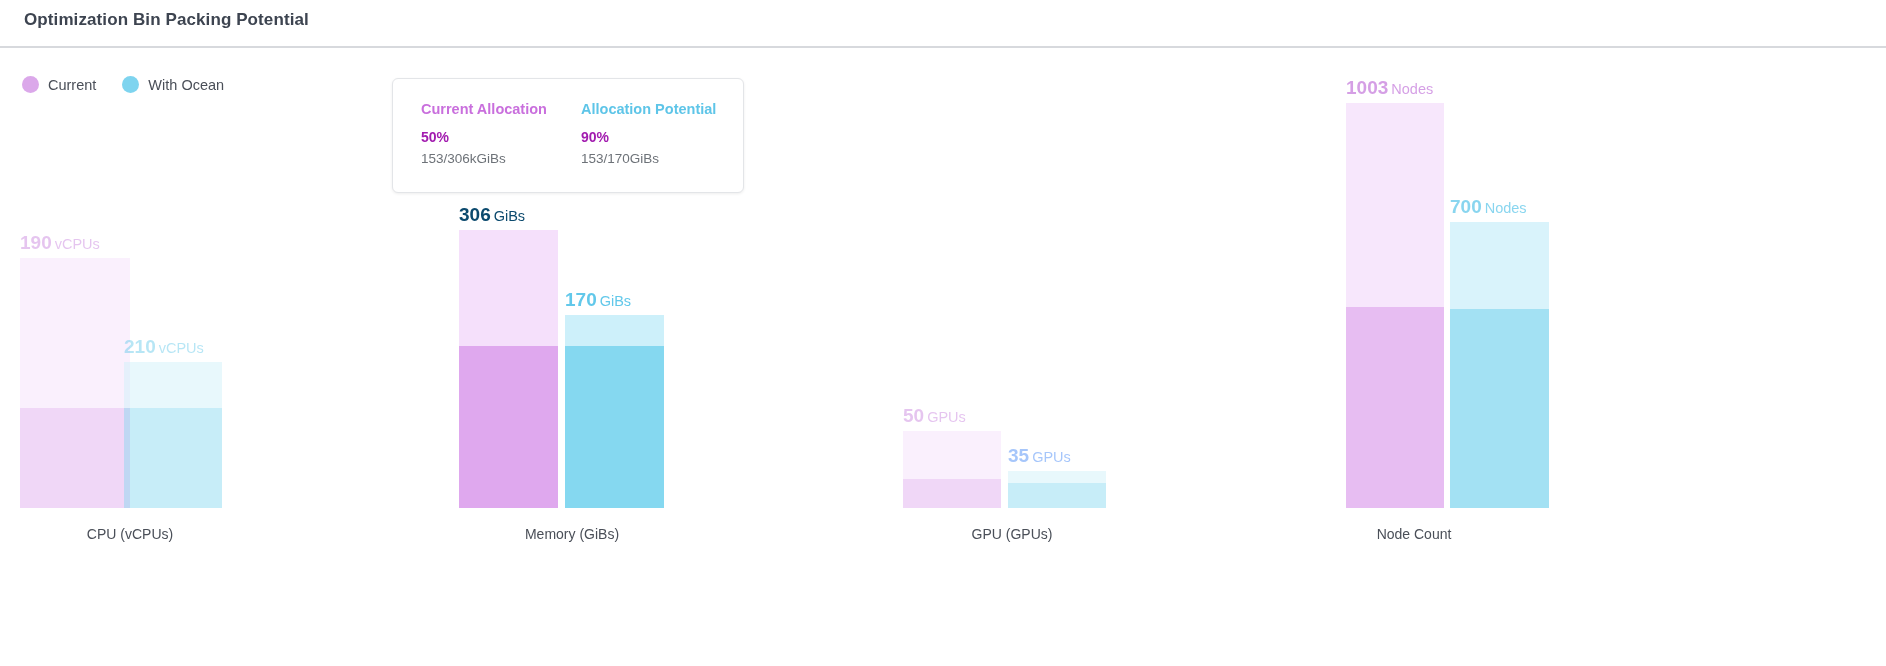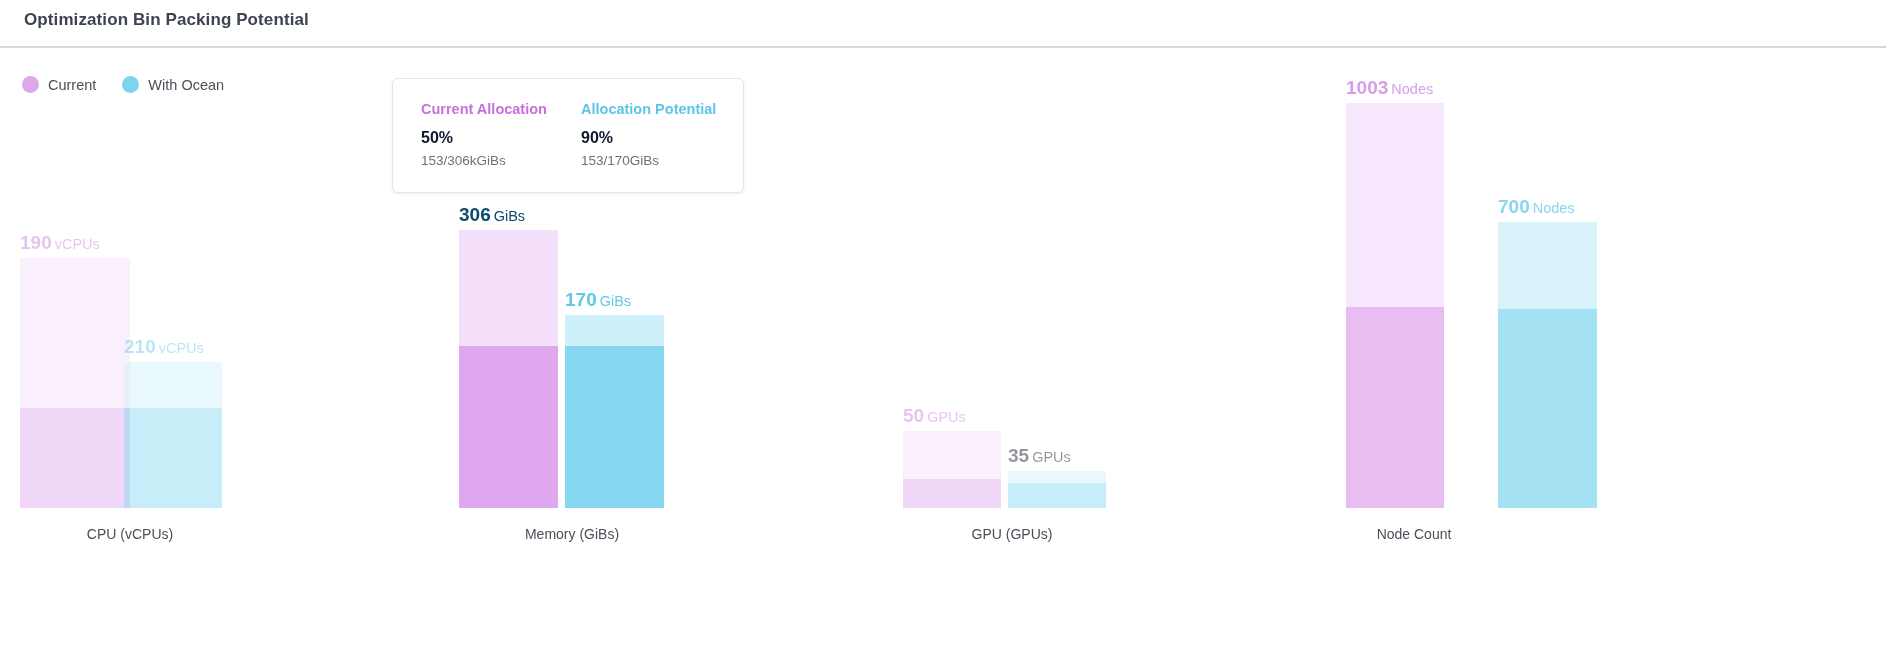--- a/index.html
+++ b/index.html
@@ -23,21 +23,21 @@
   .legend-label{font-size:14.5px;color:#4a4f58;}
   
   #allocation-card{
     position:absolute;left:392px;top:78px;width:352px;height:115px;
     background:#fff;border:1px solid #e3e5e8;border-radius:6px;
     box-shadow:0 1px 3px rgba(0,0,0,.07);
     display:flex;box-sizing:border-box;padding:22px 0 0 28px;
   }
   .card-col{width:160px;}
   .card-head{font-size:14.5px;font-weight:bold;margin-bottom:12px;}
-  .card-value{font-size:16px;font-weight:bold;color:#0f172a;margin-bottom:6px;}
+  .card-value{font-size:14px;font-weight:bold;color:#a21caf;margin-bottom:6px;}
   .card-sub{font-size:13.5px;color:#6d7278;}
   
   #plot{position:absolute;left:0;top:0;width:1886px;height:666px;}
   .bar{position:absolute;bottom:158px;}
   .bar-upper{position:absolute;left:0;top:0;width:100%;}
   .bar-lower{position:absolute;left:0;bottom:0;width:100%;}
   .bar-label{
     position:absolute;left:0;bottom:100%;margin-bottom:4px;white-space:nowrap;
     font-size:19px;font-weight:bold;
   }
@@ -99,28 +99,28 @@
       <div class="bar-label" style="color: rgb(98, 200, 234);"><span>170</span><span class="unit">GiBs</span></div>
     </div>
     <div class="bar" style="left: 903px; width: 98px; bottom: 158px; height: 77px; opacity: 0.45;">
       <div class="bar-upper" style="height: 48px; background: rgb(245, 224, 251);"></div>
       <div class="bar-lower" style="height: 29px; background: rgb(223, 168, 238);"></div>
       <div class="bar-label" style="color: rgb(199, 127, 221);"><span>50</span><span class="unit">GPUs</span></div>
     </div>
     <div class="bar" style="left: 1008px; width: 98px; bottom: 158px; height: 37px; opacity: 0.45;">
       <div class="bar-upper" style="height: 12px; background: rgb(205, 240, 250);"></div>
       <div class="bar-lower" style="height: 25px; background: rgb(133, 216, 240);"></div>
-      <div class="bar-label" style="color: #0f172a; margin-top: 47px;"><span>35</span><span class="unit">GPUs</span></div>
+      <div class="bar-label" style="color: #3b82f6; margin-top: 47px;"><span>35</span><span class="unit">GPUs</span></div>
     </div>
     <div class="bar" style="left: 1346px; width: 98px; bottom: 158px; height: 405px; opacity: 0.75;">
       <div class="bar-upper" style="height: 204px; background: rgb(245, 224, 251);"></div>
       <div class="bar-lower" style="height: 201px; background: rgb(223, 168, 238);"></div>
       <div class="bar-label" style="color: rgb(199, 127, 221);"><span>1003</span><span class="unit">Nodes</span></div>
     </div>
-    <div class="bar" style="left: 1450px; width: 99px; bottom: 158px; height: 286px; opacity: 0.75; margin-left: 48px;">
+    <div class="bar" style="left: 1450px; width: 99px; bottom: 158px; height: 286px; opacity: 0.75;">
       <div class="bar-upper" style="height: 87px; background: rgb(205, 240, 250);"></div>
       <div class="bar-lower" style="height: 199px; background: rgb(133, 216, 240);"></div>
       <div class="bar-label" style="color: rgb(98, 200, 234);"><span>700</span><span class="unit">Nodes</span></div>
     </div>
     <div class="cat-label" style="left: -20px; width: 300px; color: rgb(74, 79, 88);">CPU (vCPUs)</div>
     <div class="cat-label" style="left: 422px; width: 300px; color: rgb(74, 79, 88);">Memory (GiBs)</div>
     <div class="cat-label" style="left: 862px; width: 300px; color: rgb(74, 79, 88);">GPU (GPUs)</div>
     <div class="cat-label" style="left: 1264px; width: 300px; color: rgb(74, 79, 88);">Node Count</div>
   </div>
 

